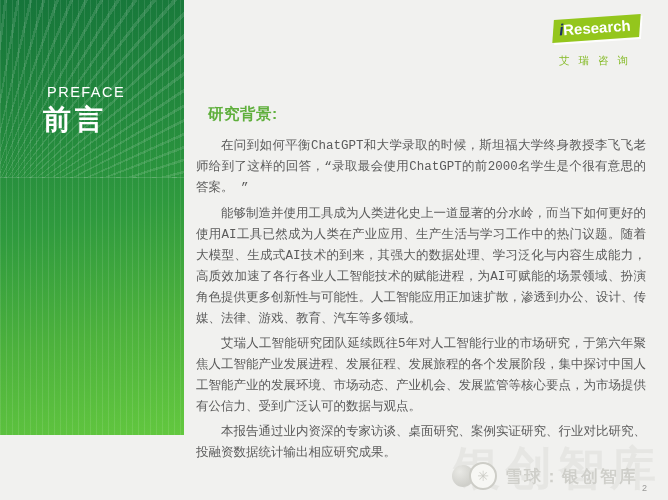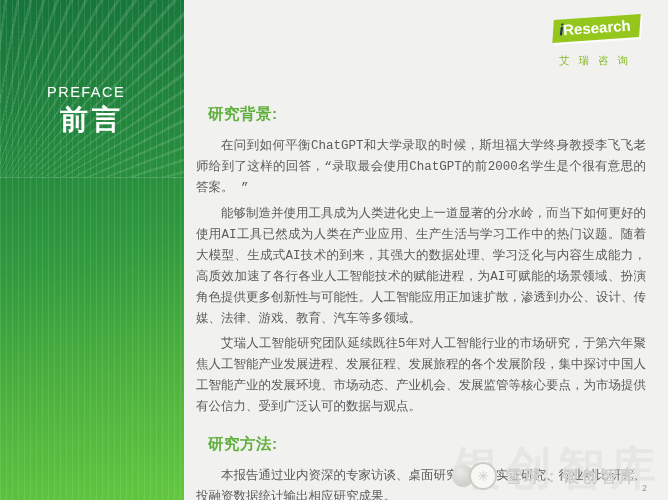--- a/index.html
+++ b/index.html
@@ -3,37 +3,37 @@
 <meta charset="utf-8">
 <style>
   html,body{margin:0;padding:0;background:#ffffff;}
   .page{
     position:relative;width:668px;height:500px;overflow:hidden;
     font-family:"Liberation Sans","DejaVu Sans",sans-serif;
     background:#f1f1ef;
   }
   
   .sidebar{
-    position:absolute;left:0;top:0;width:184px;height:500px;
+    position:absolute;left:0;top:0;width:184px;height:435px;
     background:
       repeating-linear-gradient(90deg, rgba(255,255,255,0.10) 0 1px, rgba(255,255,255,0) 1px 6px),
       linear-gradient(168deg,#15743a 0%,#23893d 30%,#2f9a3e 50%,#4db23d 75%,#63c83f 100%);
   }
   .sidebar .rays{
     position:absolute;left:0;top:0;width:184px;height:177px;
     background:repeating-conic-gradient(from 255deg at -12% 128%,
       rgba(255,255,255,0.12) 0deg 0.7deg, rgba(255,255,255,0) 0.7deg 3.1deg);
     border-bottom:1px solid rgba(255,255,255,0.14);
   }
   .sidebar .eyebrow{
     position:absolute;left:47px;top:84px;
     color:#ffffff;font-size:14.5px;letter-spacing:1.5px;font-weight:500;
   }
   .sidebar .title{
-    position:absolute;left:60px;top:101px;
+    position:absolute;left:43px;top:101px;
     color:#ffffff;font-size:28px;font-weight:bold;letter-spacing:4px;
   }
   
   .content{
     position:absolute;left:184px;top:0;width:484px;height:500px;
     box-sizing:border-box;padding:0 22px 0 12px;
   }
   
   .logo{position:absolute;top:17px;right:26px;width:92px;text-align:center;}
   .logo-plate{
@@ -121,21 +121,20 @@
     </div>
 
     <section>
       <h2 class="sec-heading bg">研究背景:</h2>
       <p class="para p1">在问到如何平衡ChatGPT和大学录取的时候，斯坦福大学终身教授李飞飞老师给到了这样的回答，“录取最会使用ChatGPT的前2000名学生是个很有意思的答案。 ”</p>
       <p class="para p2">能够制造并使用工具成为人类进化史上一道显著的分水岭，而当下如何更好的使用AI工具已然成为人类在产业应用、生产生活与学习工作中的热门议题。随着大模型、生成式AI技术的到来，其强大的数据处理、学习泛化与内容生成能力，高质效加速了各行各业人工智能技术的赋能进程，为AI可赋能的场景领域、扮演角色提供更多创新性与可能性。人工智能应用正加速扩散，渗透到办公、设计、传媒、法律、游戏、教育、汽车等多领域。</p>
       <p class="para p3">艾瑞人工智能研究团队延续既往5年对人工智能行业的市场研究，于第六年聚焦人工智能产业发展进程、发展征程、发展旅程的各个发展阶段，集中探讨中国人工智能产业的发展环境、市场动态、产业机会、发展监管等核心要点，为市场提供有公信力、受到广泛认可的数据与观点。</p>
     </section>
 
     <section>
-      <h2 class="sec-heading mt">研究方法:</h2>
       <p class="para p4">本报告通过业内资深的专家访谈、桌面研究、案例实证研究、行业对比研究、投融资数据统计输出相应研究成果。</p>
     </section>
   </main>
 
   <div class="ghost-wm">银创智库</div>
 
   <div class="watermark">
     <span class="wm-ball"></span>
     <span class="wm-aperture">✳</span>
     <span class="wm-text">雪球：银创智库</span>

